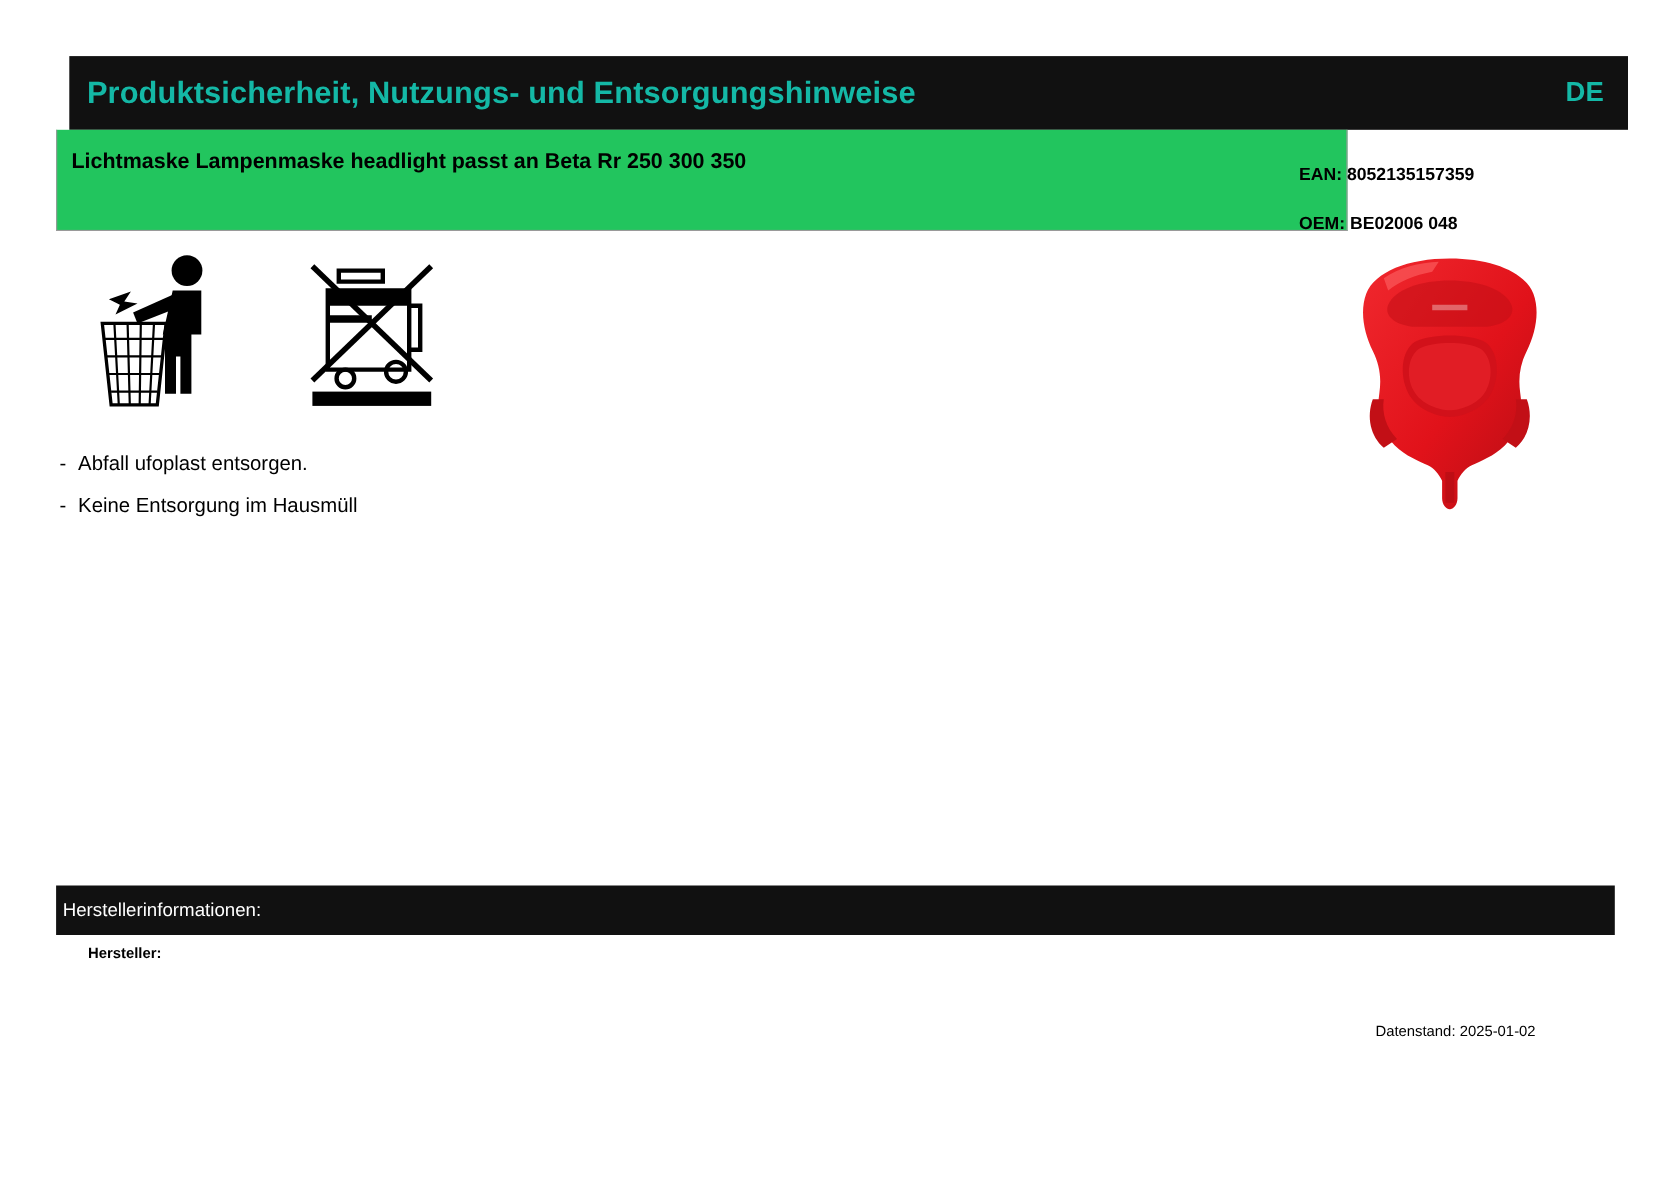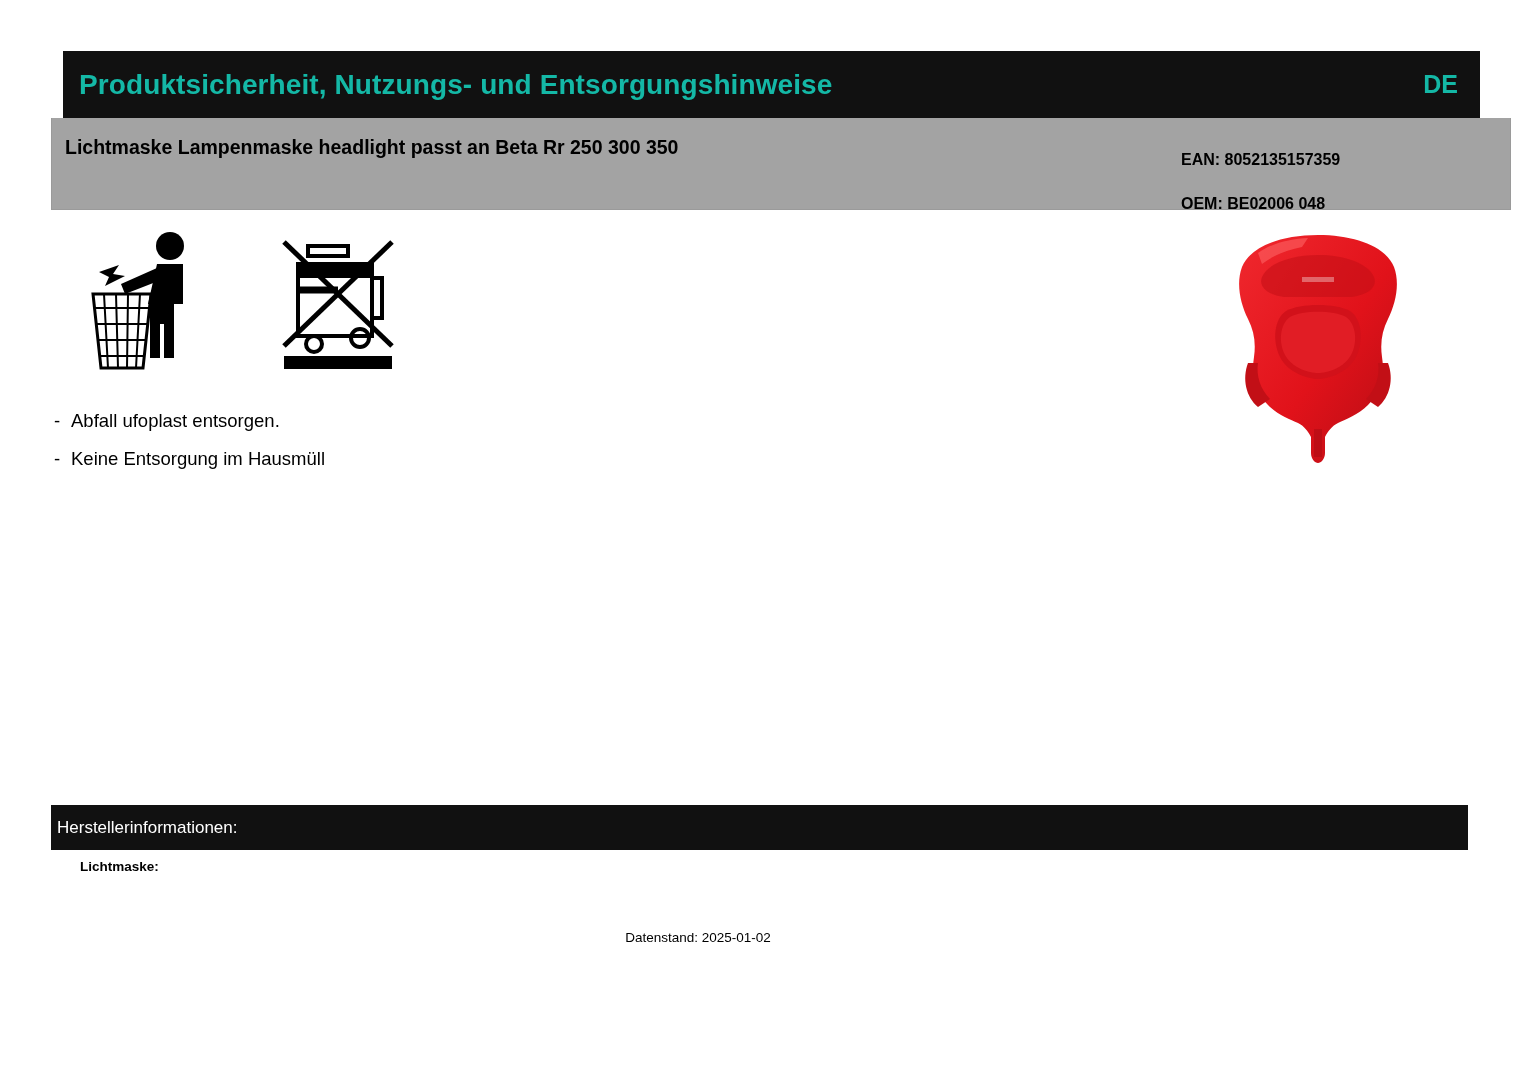--- a/index.html
+++ b/index.html
@@ -49,23 +49,23 @@
     font-size: 25px;
     font-weight: bold;
     padding-right: 8px;
   }
 
   
   .product-bar {
     position: absolute;
     left: 51px;
     top: 118px;
-    width: 1460px;
+    width: 1174px;
     height: 92px;
-    background: #a3a3a3;
+    background: #22c55e;
     border: 1px solid #9a9a9a;
     border-top: none;
     box-sizing: border-box;
     display: flex;
   }
   .product-left {
     flex: 1 1 auto;
     padding: 14px 0 0 13px;
     box-sizing: border-box;
   }
@@ -152,21 +152,21 @@
     width: 175px;
     flex: 0 0 auto;
   }
   .manu-value { flex: 1 1 auto; }
 
   .datestamp {
     position: absolute;
     left: 0;
     top: 930px;
     width: 1396px;
-    text-align: center;
+    text-align: right;
     font-size: 13.5px;
   }
 </style>
 </head>
 <body>
 
 <div class="sheet">
 
   <div class="header-bar">
     <div class="header-title">Produktsicherheit, Nutzungs- und Entsorgungshinweise</div>
@@ -274,18 +274,18 @@
 
       <path d="M20 130 C14 146 18 164 30 174 L42 166 C32 156 28 142 30 130 Z" fill="#c20f16"></path>
       <path d="M160 130 C166 146 162 164 150 174 L138 166 C148 156 152 142 150 130 Z" fill="#c20f16"></path>
 
       <path d="M86 196 h8 v28 h-8 z" fill="#b50d14" opacity="0.7"></path>
     </svg>
   </div>
 
   <div class="manu-bar">Herstellerinformationen:</div>
   <div class="manu-row">
-    <div class="manu-label">Lichtmaske:</div>
+    <div class="manu-label">Hersteller:</div>
   </div>
 
   <div class="datestamp">Datenstand: 2025-01-02</div>
 
 </div>
 
 </body></html>

